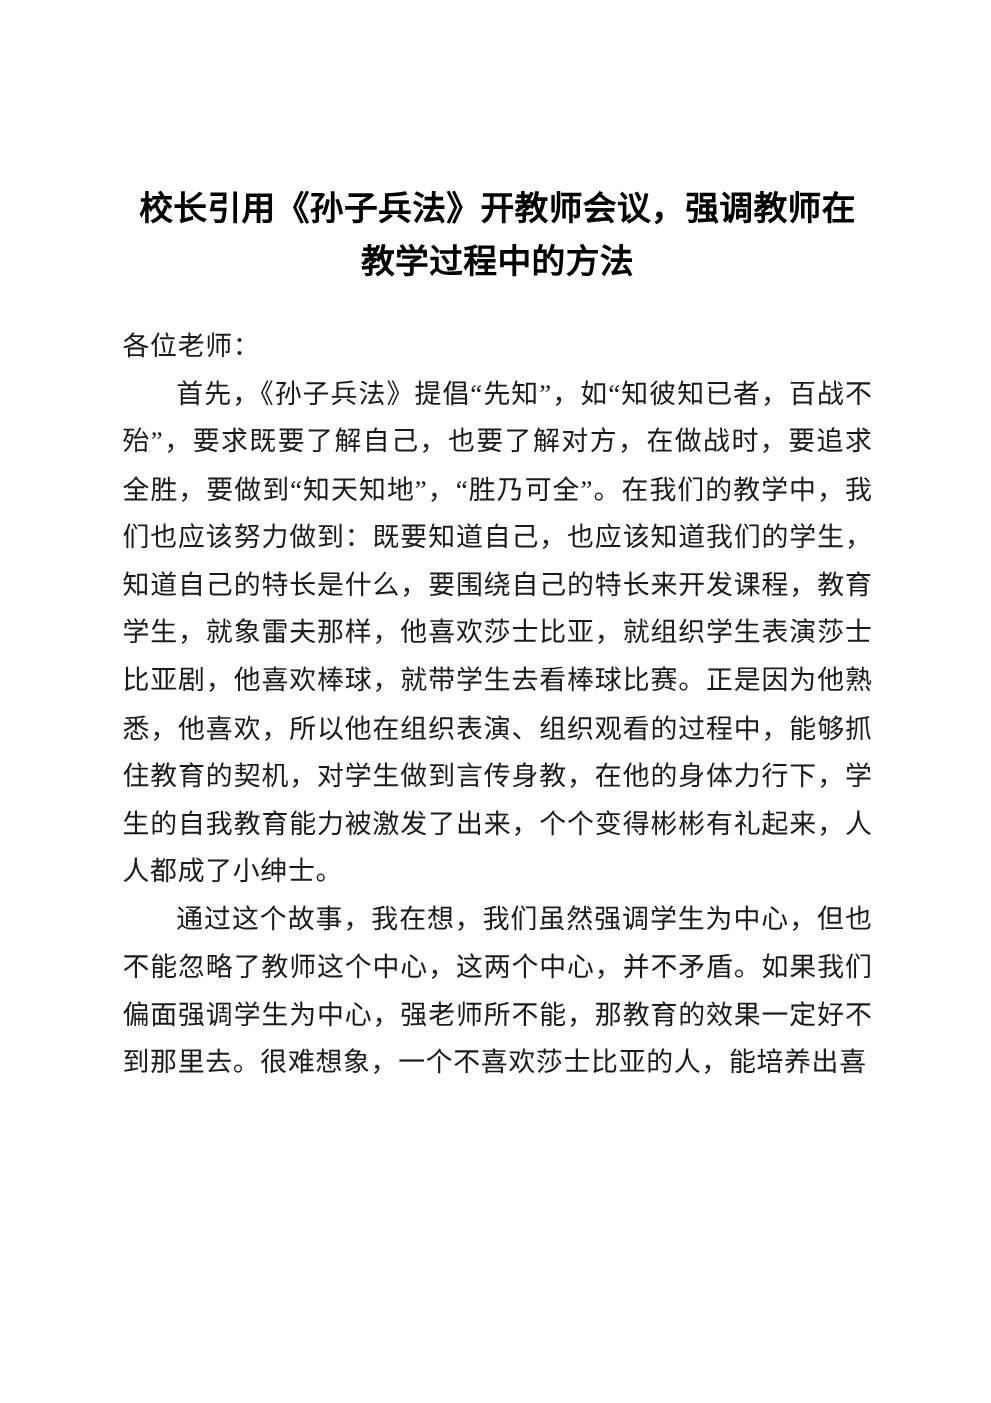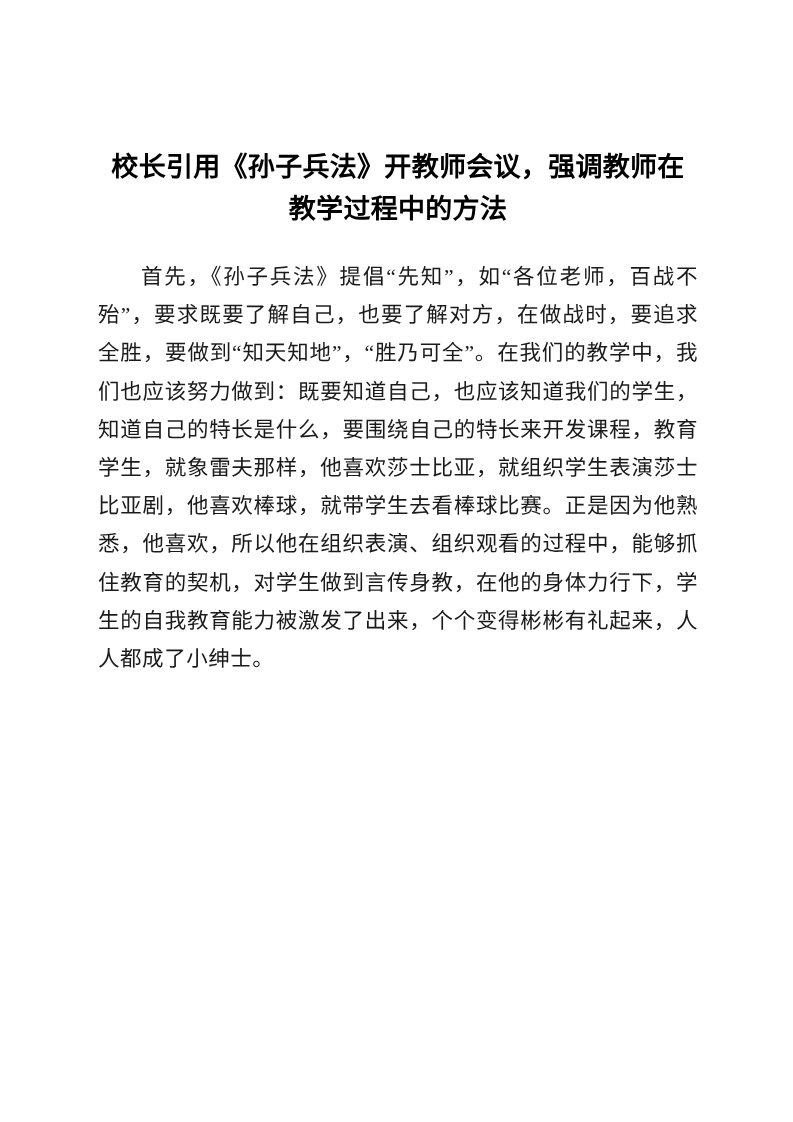--- a/index.html
+++ b/index.html
@@ -70,22 +70,24 @@
 <body>
 
 <div class="page">
 
   <div class="content">
 
     <h1 class="doc-title">校长引用《孙子兵法》开教师会议，强调教师在教学过程中的方法</h1>
 
     <div class="body-block">
 
+      <p class="para salutation">各位老师：</p>
 
 
-      <p class="para indent">首先，《孙子兵法》提倡“先知”，如“各位老师，百战不殆”，要求既要了解自己，也要了解对方，在做战时，要追求全胜，要做到“知天知地”，“胜乃可全”。在我们的教学中，我们也应该努力做到：既要知道自己，也应该知道我们的学生，知道自己的特长是什么，要围绕自己的特长来开发课程，教育学生，就象雷夫那样，他喜欢莎士比亚，就组织学生表演莎士比亚剧，他喜欢棒球，就带学生去看棒球比赛。正是因为他熟悉，他喜欢，所以他在组织表演、组织观看的过程中，能够抓住教育的契机，对学生做到言传身教，在他的身体力行下，学生的自我教育能力被激发了出来，个个变得彬彬有礼起来，人人都成了小绅士。</p>
+      <p class="para indent">首先，《孙子兵法》提倡“先知”，如“知彼知已者，百战不殆”，要求既要了解自己，也要了解对方，在做战时，要追求全胜，要做到“知天知地”，“胜乃可全”。在我们的教学中，我们也应该努力做到：既要知道自己，也应该知道我们的学生，知道自己的特长是什么，要围绕自己的特长来开发课程，教育学生，就象雷夫那样，他喜欢莎士比亚，就组织学生表演莎士比亚剧，他喜欢棒球，就带学生去看棒球比赛。正是因为他熟悉，他喜欢，所以他在组织表演、组织观看的过程中，能够抓住教育的契机，对学生做到言传身教，在他的身体力行下，学生的自我教育能力被激发了出来，个个变得彬彬有礼起来，人人都成了小绅士。</p>
 
+      <p class="para indent">通过这个故事，我在想，我们虽然强调学生为中心，但也不能忽略了教师这个中心，这两个中心，并不矛盾。如果我们偏面强调学生为中心，强老师所不能，那教育的效果一定好不到那里去。很难想象，一个不喜欢莎士比亚的人，能培养出喜</p>
 
     </div>
 
   </div>
 
 </div>
 
 </body></html>

